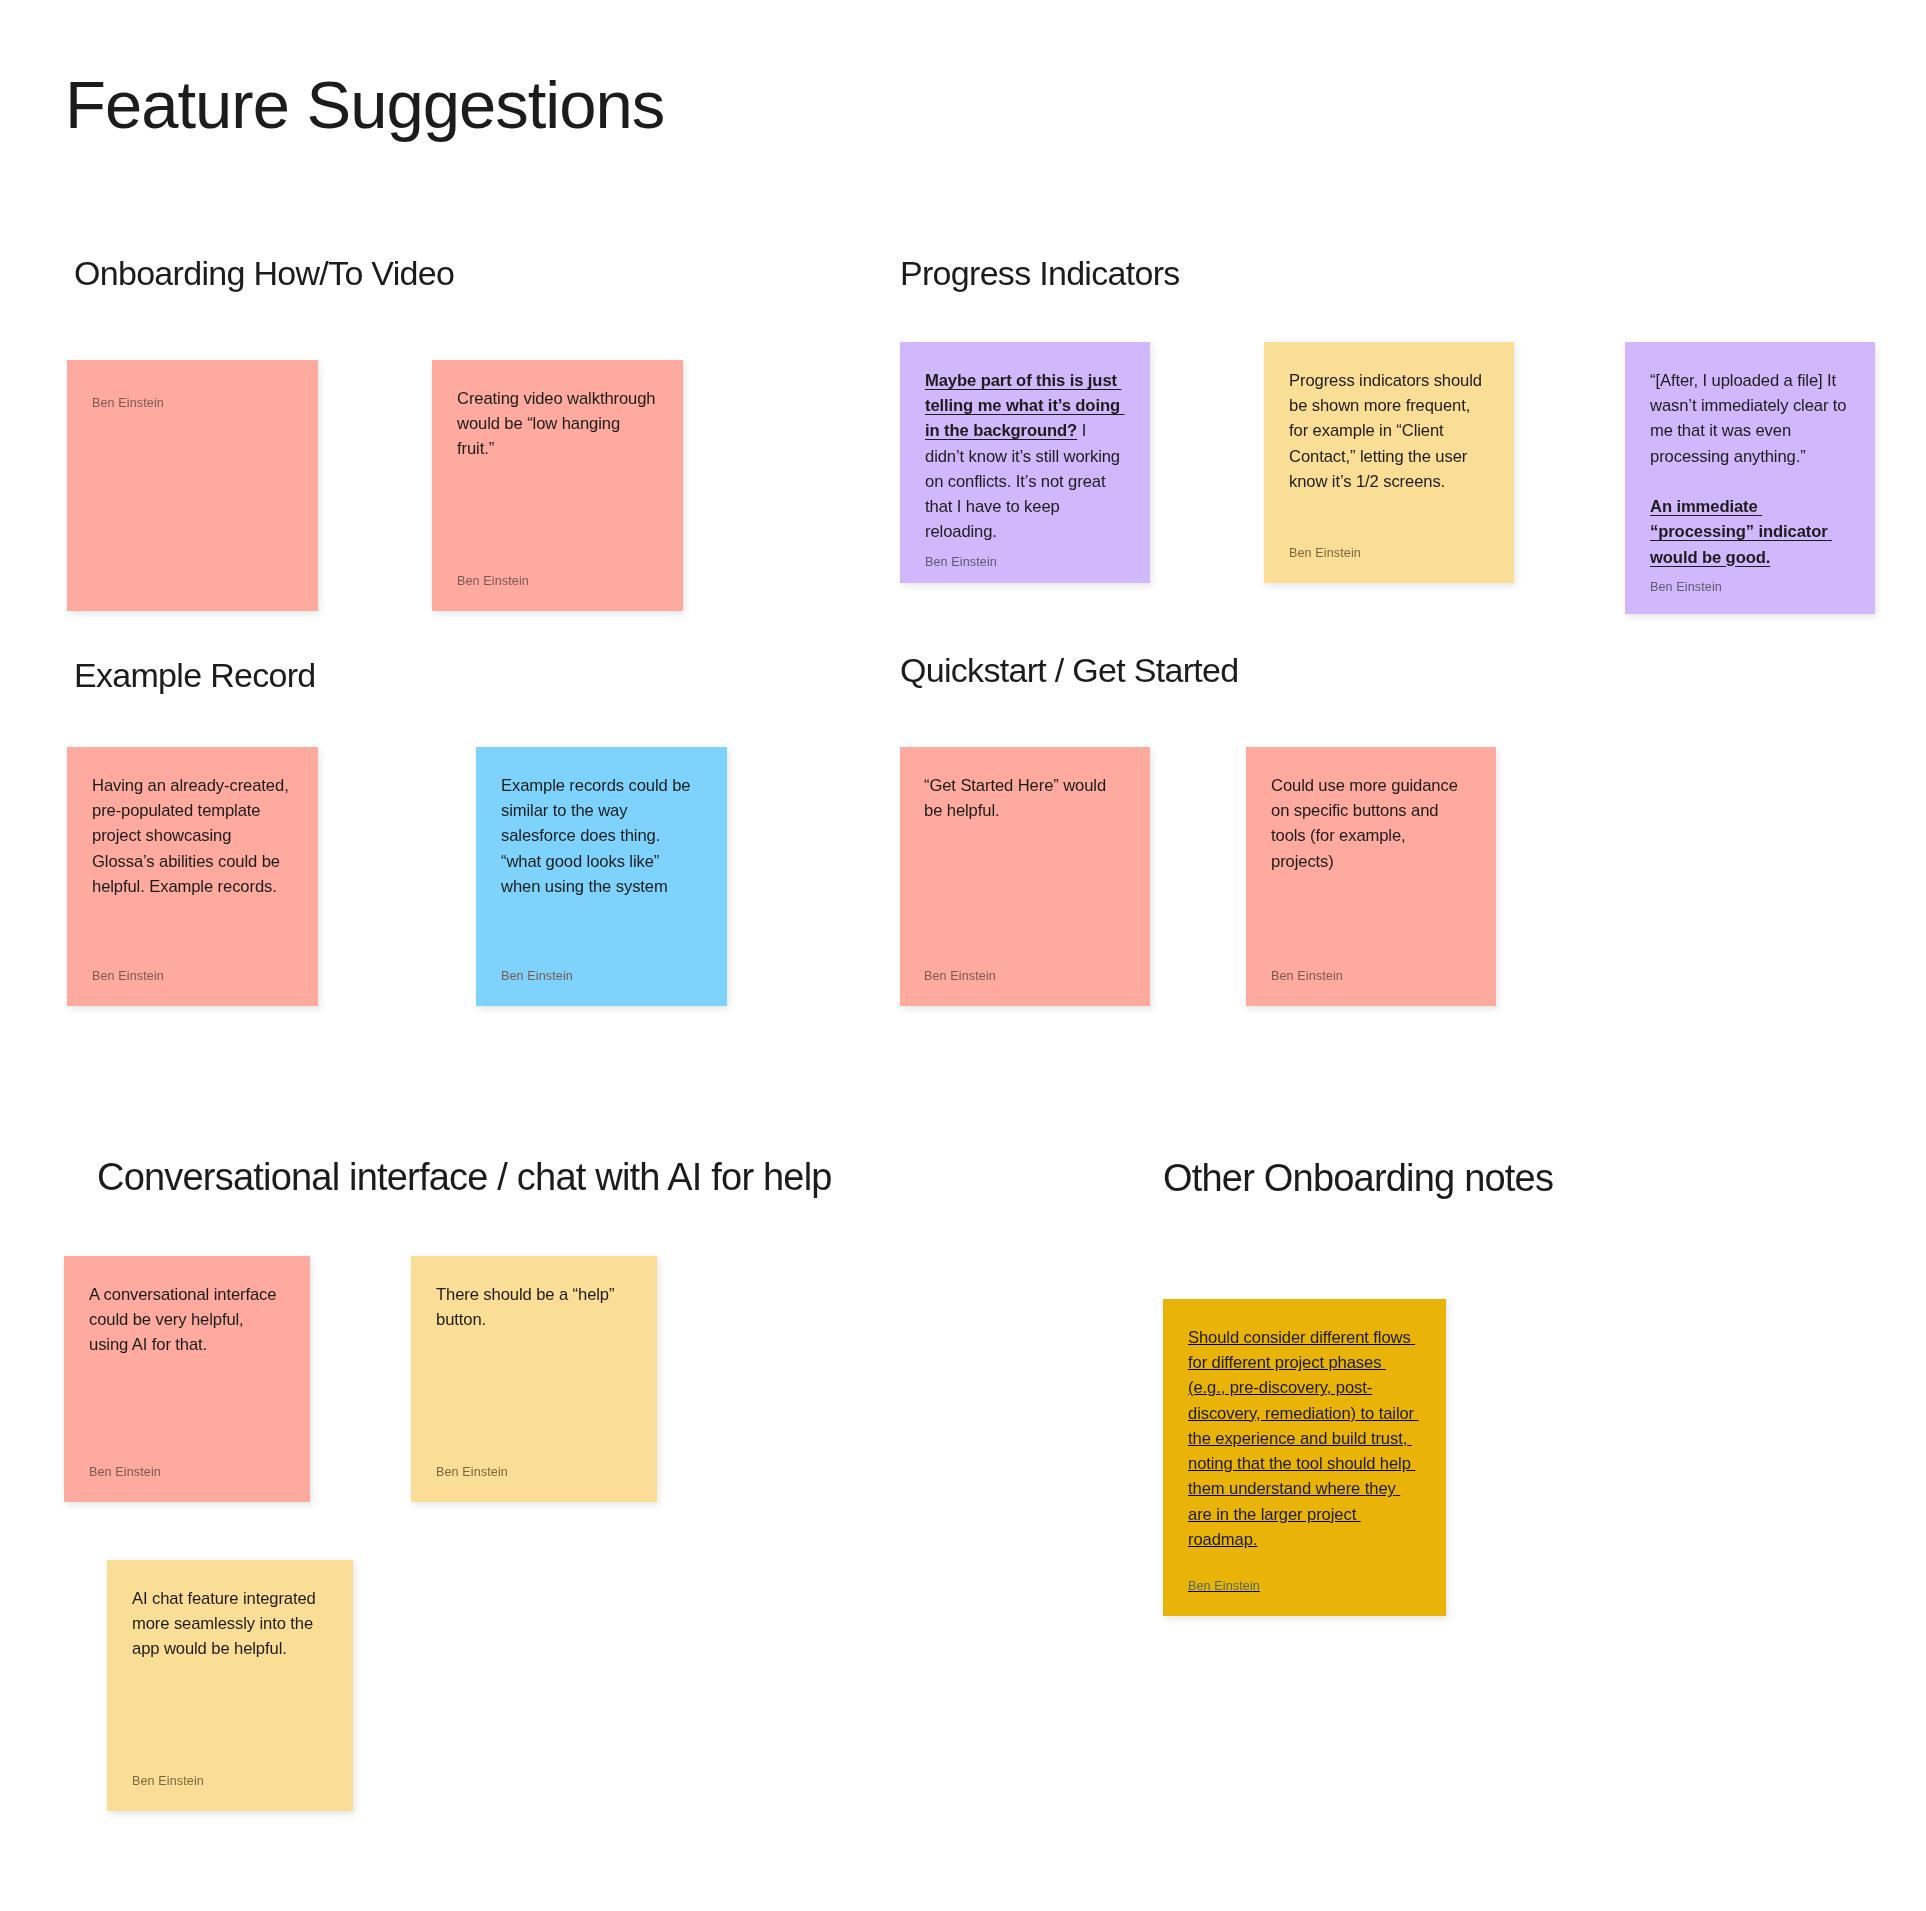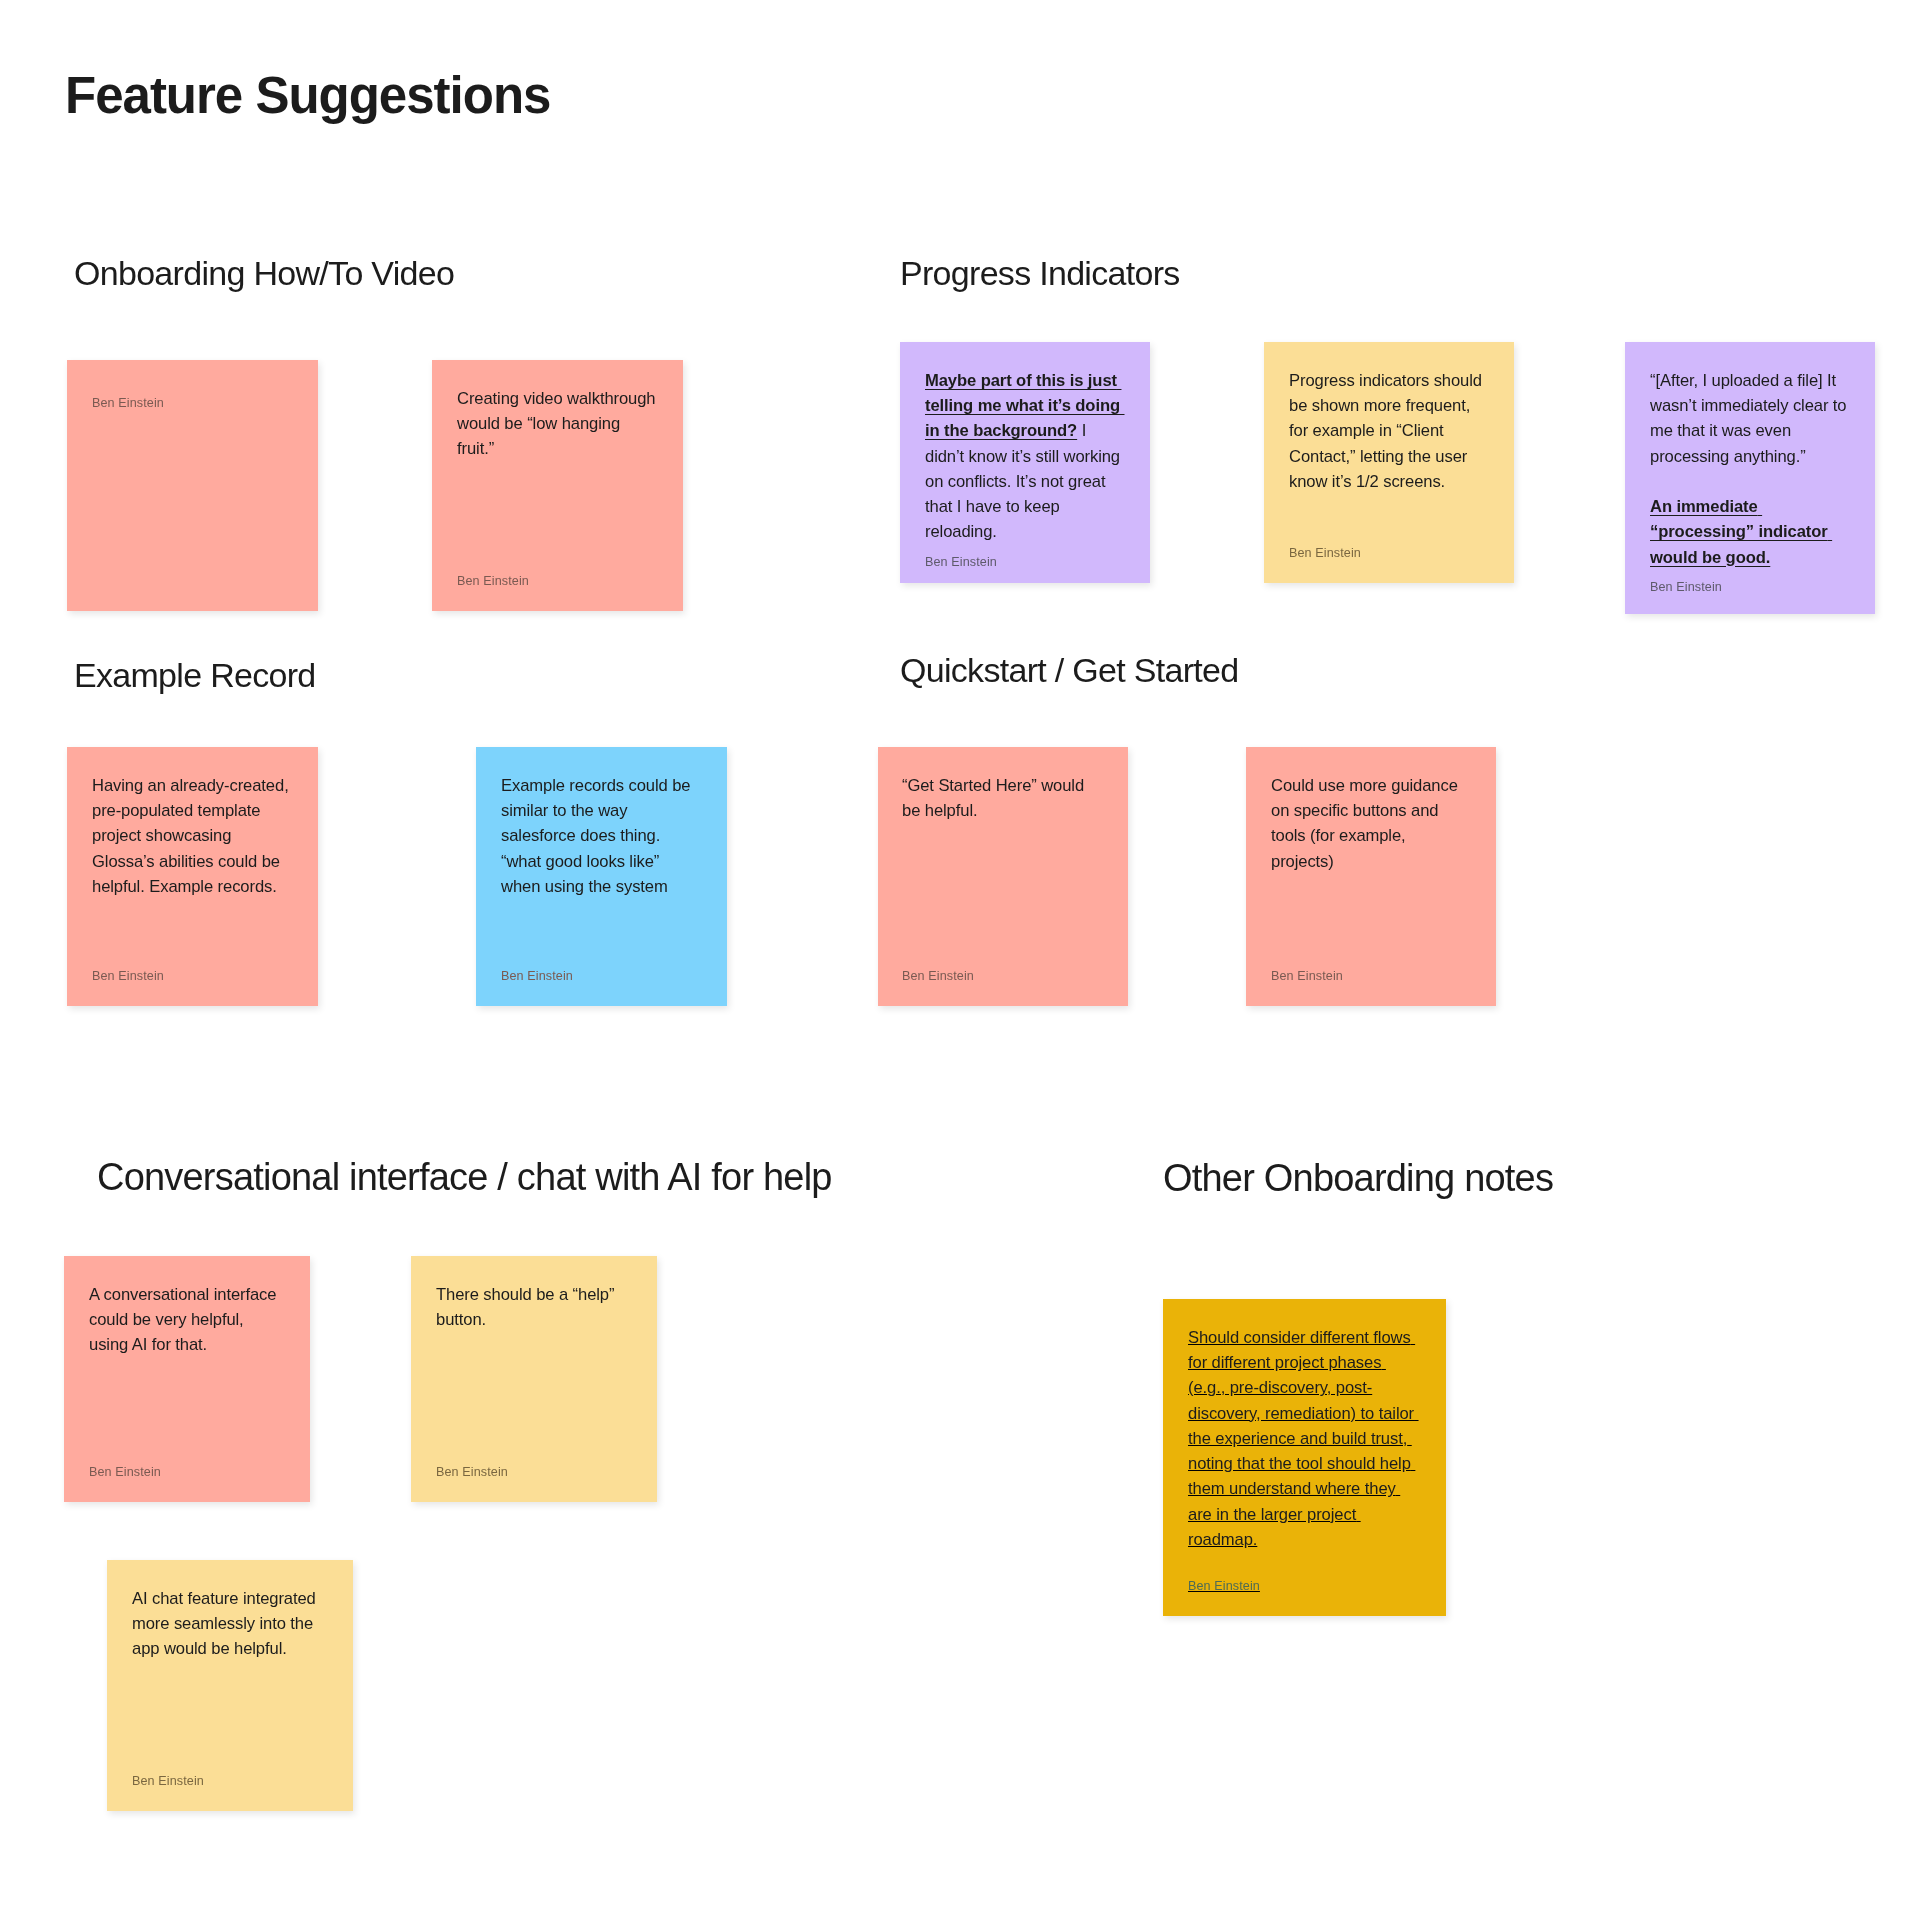--- a/index.html
+++ b/index.html
@@ -18,23 +18,23 @@
   .board {
     position: absolute;
     inset: 0;
   }
 
   
   .page-title {
     position: absolute;
     left: 65px;
     top: 68px;
-    font-size: 51px;
+    font-size: 67px;
     line-height: 1.1;
-    font-weight: 700;
+    font-weight: 400;
     letter-spacing: -1px;
     color: #1c1c1c;
     white-space: nowrap;
   }
   .section-title {
     position: absolute;
     font-size: 34px;
     line-height: 1.15;
     font-weight: 400;
     letter-spacing: -0.7px;
@@ -127,21 +127,21 @@
     <div class="note-author">Ben Einstein</div>
   </div>
 
   <div class="note pink" style="left:432px; top:747px; width:251px; height:259px; background:#7dd3fc;margin-left:44px;">
     <div class="note-body">Example records could be similar to the way salesforce does thing. “what good looks like” when using the system</div>
     <div class="note-author">Ben Einstein</div>
   </div>
 
   <div class="section-title" style="left:900px; top:651px;">Quickstart / Get Started</div>
 
-  <div class="note pink" style="left:878px; top:747px; width:250px; height:259px; background:#FFAA9E;padding-left:24px;">
+  <div class="note pink" style="left:900px; top:747px; width:250px; height:259px; background:#FFAA9E;padding-left:24px;">
     <div class="note-body">“Get Started Here” would be helpful.</div>
     <div class="note-author">Ben Einstein</div>
   </div>
 
   <div class="note pink" style="left:1246px; top:747px; width:250px; height:259px; background:#FFAA9E;">
     <div class="note-body">Could use more guidance on specific buttons and tools (for example, projects)</div>
     <div class="note-author">Ben Einstein</div>
   </div>
 
   <div class="section-title big" style="left:65px; top:1156px;margin-left:32px;">Conversational interface / chat with AI for help</div>

